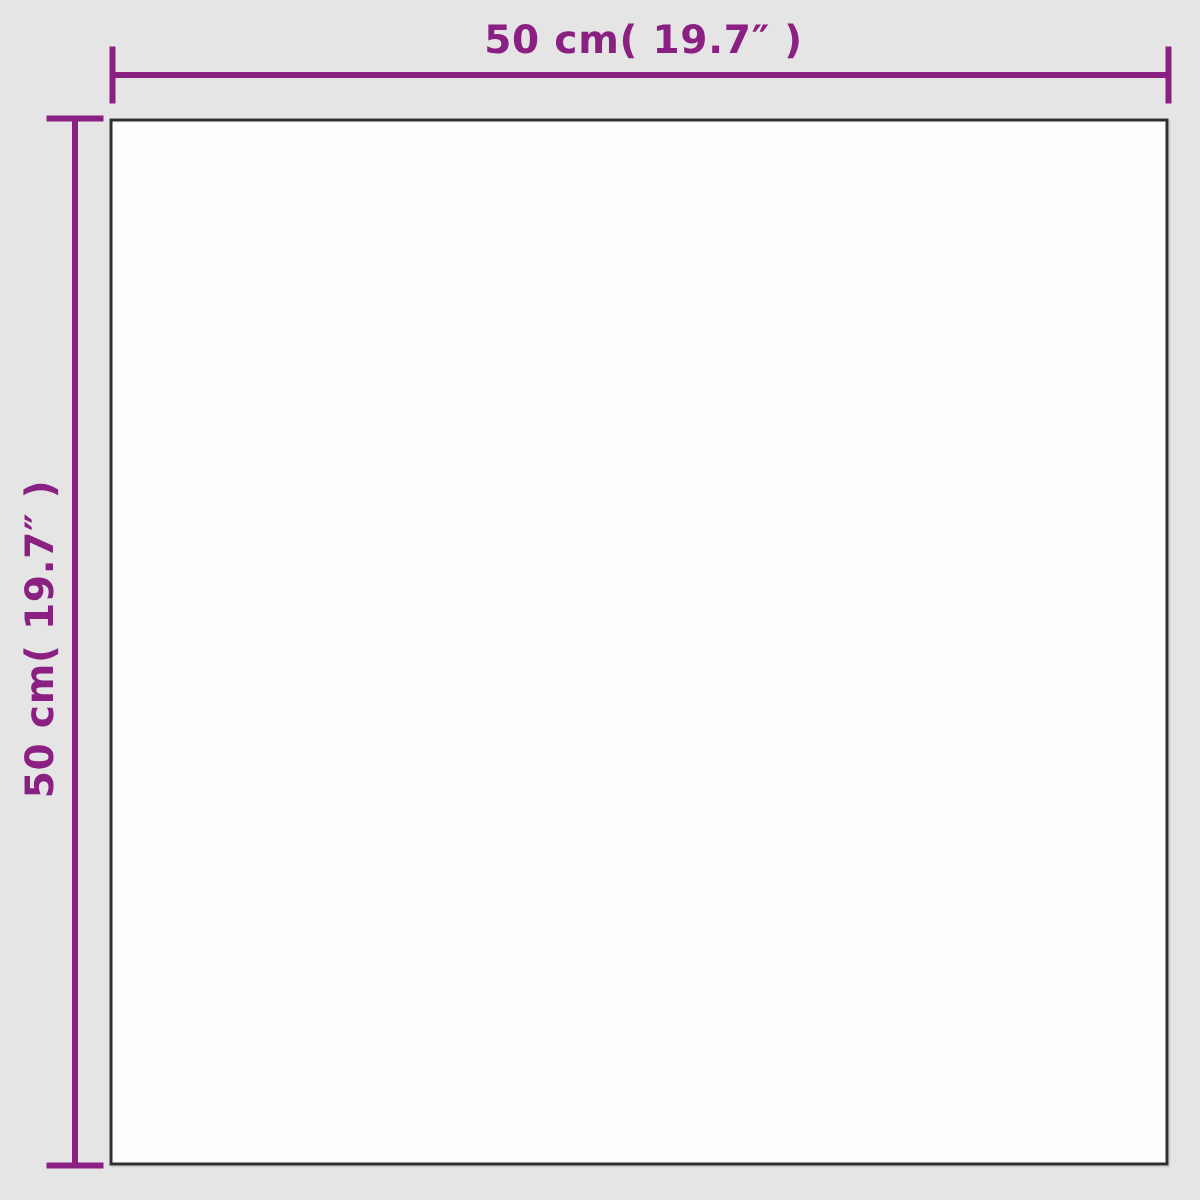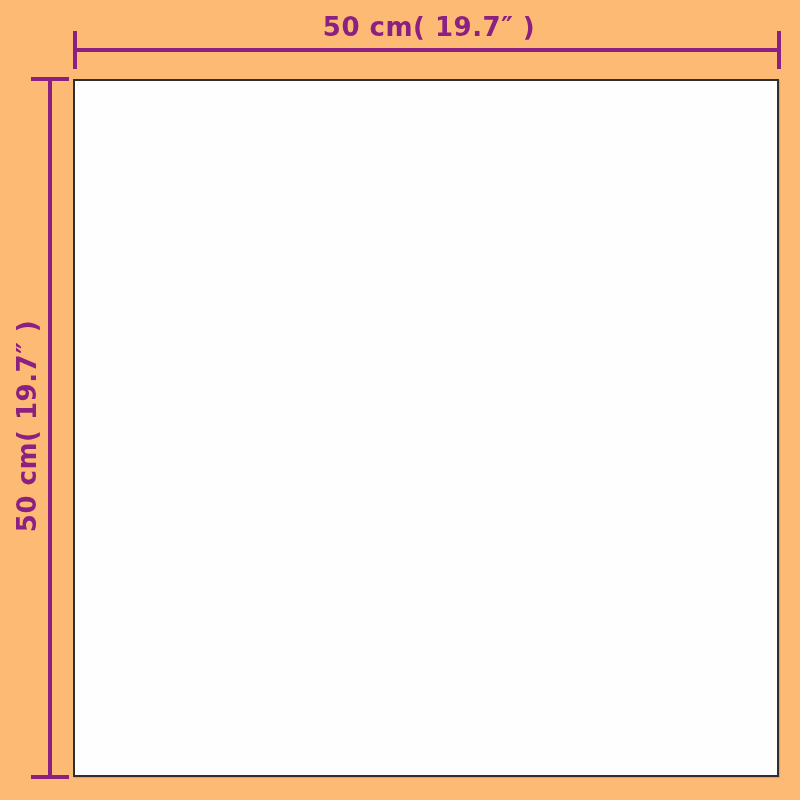--- a/index.html
+++ b/index.html
@@ -8,21 +8,21 @@
     width: 800px;
     height: 800px;
     background: #ffffff;
     font-family: "DejaVu Sans", "Liberation Sans", sans-serif;
     overflow: hidden;
   }
   .stage {
     position: relative;
     width: 800px;
     height: 800px;
-    background: #fdba74;
+    background: #e5e5e5;
   }
   
   .product-outline {
     position: absolute;
     left: 73px;
     top: 79px;
     width: 702px;
     height: 694px;
     border: 2px solid #2f2f2f;
     background: #fefefe;

